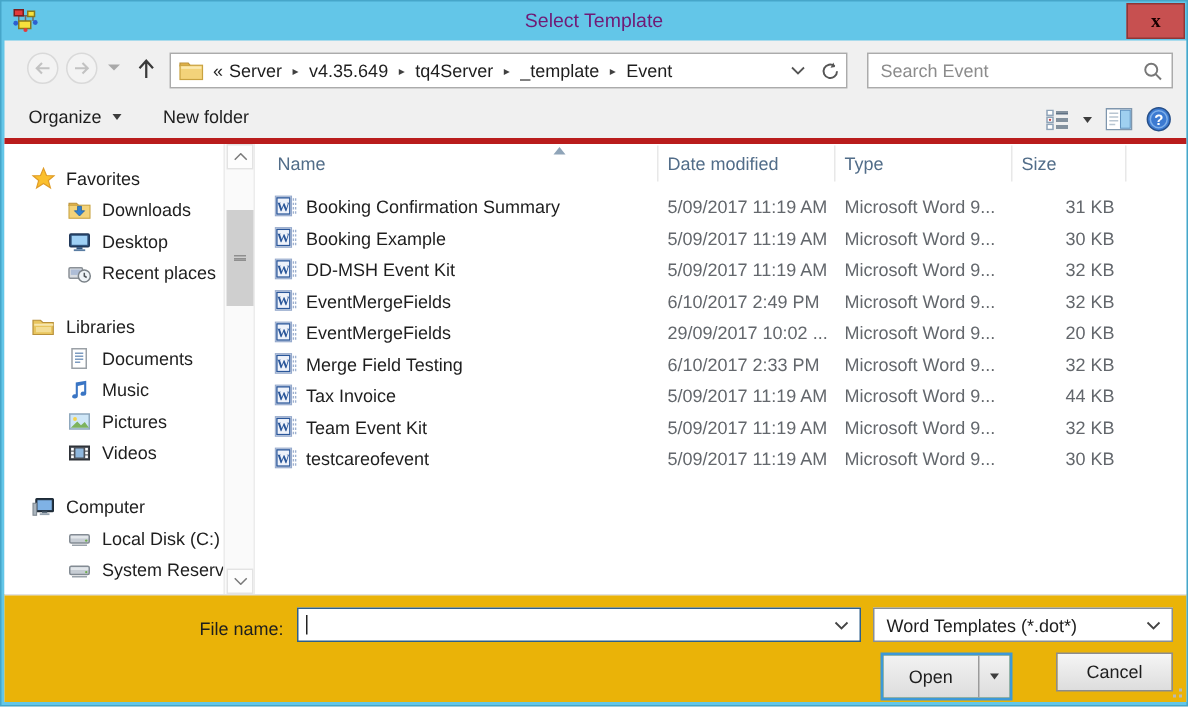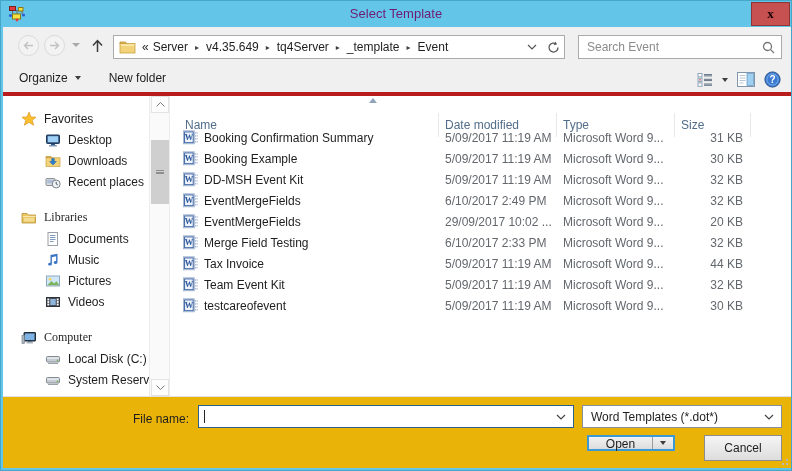--- a/index.html
+++ b/index.html
@@ -91,21 +91,21 @@
   .icon-btn { background:transparent; border:none; display:flex; align-items:center; cursor:default; }
 
   
   .content {
     position:absolute; left:0; top:69px; width:100%; height:300px;
     background:#fff; overflow:hidden;
   }
   .sidebar { position:absolute; left:0; top:0; width:146px; height:100%; padding-top:12px; overflow:hidden; }
   .side-item { height:21px; display:flex; align-items:center; padding-left:18px; }
   .side-item.indent { padding-left:42px; }
-  .side-item.gap { margin-top:15px;font-family:Liberation Serif, serif; }
+  .side-item.gap { margin-top:15px; }
   .side-icon { width:16px; height:16px; margin-right:7px; flex:0 0 auto; display:flex; align-items:center; justify-content:center; }
   .side-label { font-size:12px; color:#1e1e1e; white-space:nowrap; }
 
   .side-scroll {
     position:absolute; left:146px; top:0; width:21px; height:100%;
     background:#fafafa; border-left:1px solid #ececec; border-right:1px solid #ececec;
   }
   .sb-btn {
     position:absolute; left:1px; width:18px; height:17px; background:#fdfdfd;
     border:1px solid #e3e3e3; display:flex; align-items:center; justify-content:center;
@@ -116,21 +116,21 @@
     position:absolute; left:1px; top:44px; width:18px; height:64px;
     background:#cfcfcf; display:flex; align-items:center; justify-content:center;
   }
   .sb-grip { display:block; width:8px; border-top:1px solid #8f8f8f; border-bottom:1px solid #8f8f8f; height:4px; position:relative; }
   .sb-grip::after { content:""; position:absolute; left:0; top:1px; width:8px; border-top:1px solid #8f8f8f; }
 
   .filelist { position:absolute; left:168px; top:0; right:0; height:100%; }
   .lheader { position:relative; height:26px; display:flex; }
   .hc {
     font-size:12px; color:#526d89; display:flex; align-items:center;
-    border-right:1px solid #e8e8e8; padding-left:6px; height:24px; margin-top:17px;
+    border-right:1px solid #e8e8e8; padding-left:6px; height:24px; margin-top:1px;
   }
   .hc.name { width:268px; padding-left:14px; }
   .hc.date { width:118px; }
   .hc.type { width:118px; }
   .hc.size { width:76px; }
   .sort-asc {
     position:absolute; left:198px; top:2px; width:0; height:0;
     border-left:4px solid transparent; border-right:4px solid transparent;
     border-bottom:5px solid #8fa4b8;
   }
@@ -163,21 +163,21 @@
   }
   .caret { position:absolute; left:5px; top:4px; width:1px; height:13px; background:#222; }
   .combo-arrow { display:flex; align-items:center; padding:0 7px; height:100%; }
   .ft-select {
     position:absolute; left:579px; top:8px; width:200px; height:23px;
     background:#fff; border:1px solid #878f98;
     display:flex; align-items:center; justify-content:space-between;
     font-size:12px; color:#1e1e1e; padding-left:8px;
   }
   .open-split {
-    position:absolute; left:584px; top:38px; width:88px; height:16px;
+    position:absolute; left:584px; top:38px; width:88px; height:32px;
     border:2px solid #3c99d8; background:linear-gradient(#f2f2f2,#dddddd);
     display:flex;
   }
   .open-main {
     flex:1; border:none; background:transparent; font-size:12px; color:#1e1e1e;
     font-family:"Liberation Sans", sans-serif; cursor:default;
   }
   .open-arrow {
     width:21px; border:none; border-left:1px solid #9b9b9b; background:transparent;
     display:flex; align-items:center; justify-content:center; cursor:default;
@@ -319,38 +319,38 @@
               <svg width="16" height="16" viewBox="0 0 16 16">
                 <path d="M8 1.2 L10 6 L15 6.2 L11.2 9.3 L12.6 14.2 L8 11.3 L3.4 14.2 L4.8 9.3 L1 6.2 L6 6 Z" fill="#fbc02d" stroke="#e09c28" stroke-width="0.8"></path>
               </svg>
             </span>
             <span class="side-label">Favorites</span>
           </div>
 
           <div class="side-item indent">
             <span class="side-icon">
               <svg width="16" height="16" viewBox="0 0 16 16">
+                <path d="M1 3.5 L6 3.5 L7.5 5 L1 5 Z" fill="#e8b64c" stroke="#b8903a" stroke-width="0.7"></path>
+                <rect x="1" y="4.8" width="14" height="8.7" fill="#f3d37a" stroke="#c9a23f" stroke-width="0.7"></rect>
+                <path d="M9.3 5.5 v3 h2.1 L8 12 L4.6 8.5 h2.1 v-3 z" fill="#2f7fd0" stroke="#1d5ea0" stroke-width="0.5"></path>
+              </svg>
+            </span>
+            <span class="side-label">Downloads</span>
+          </div>
+
+          <div class="side-item indent">
+            <span class="side-icon">
+              <svg width="16" height="16" viewBox="0 0 16 16">
                 <rect x="1.5" y="3" width="13" height="8.5" rx="0.8" fill="#31557f" stroke="#22395a"></rect>
                 <rect x="2.8" y="4.2" width="10.4" height="6" fill="#9fd0f5"></rect>
                 <rect x="6" y="11.8" width="4" height="1.4" fill="#31557f"></rect>
                 <rect x="4.2" y="13.2" width="7.6" height="1.2" fill="#5a7da3"></rect>
               </svg>
             </span>
             <span class="side-label">Desktop</span>
-          </div>
-
-          <div class="side-item indent">
-            <span class="side-icon">
-              <svg width="16" height="16" viewBox="0 0 16 16">
-                <path d="M1 3.5 L6 3.5 L7.5 5 L1 5 Z" fill="#e8b64c" stroke="#b8903a" stroke-width="0.7"></path>
-                <rect x="1" y="4.8" width="14" height="8.7" fill="#f3d37a" stroke="#c9a23f" stroke-width="0.7"></rect>
-                <path d="M9.3 5.5 v3 h2.1 L8 12 L4.6 8.5 h2.1 v-3 z" fill="#2f7fd0" stroke="#1d5ea0" stroke-width="0.5"></path>
-              </svg>
-            </span>
-            <span class="side-label">Downloads</span>
           </div>
 
           <div class="side-item indent">
             <span class="side-icon">
               <svg width="16" height="16" viewBox="0 0 16 16">
                 <rect x="1" y="4.5" width="9" height="7" rx="0.8" fill="#d9dde2" stroke="#8b9197"></rect>
                 <rect x="2.2" y="5.7" width="6.6" height="3.6" fill="#aebdd6"></rect>
                 <circle cx="11.2" cy="10" r="4" fill="#eef3f7" stroke="#7b8288"></circle>
                 <path d="M11.2 7.8 V10 L12.8 11" stroke="#51575c" fill="none" stroke-width="1"></path>
               </svg>

